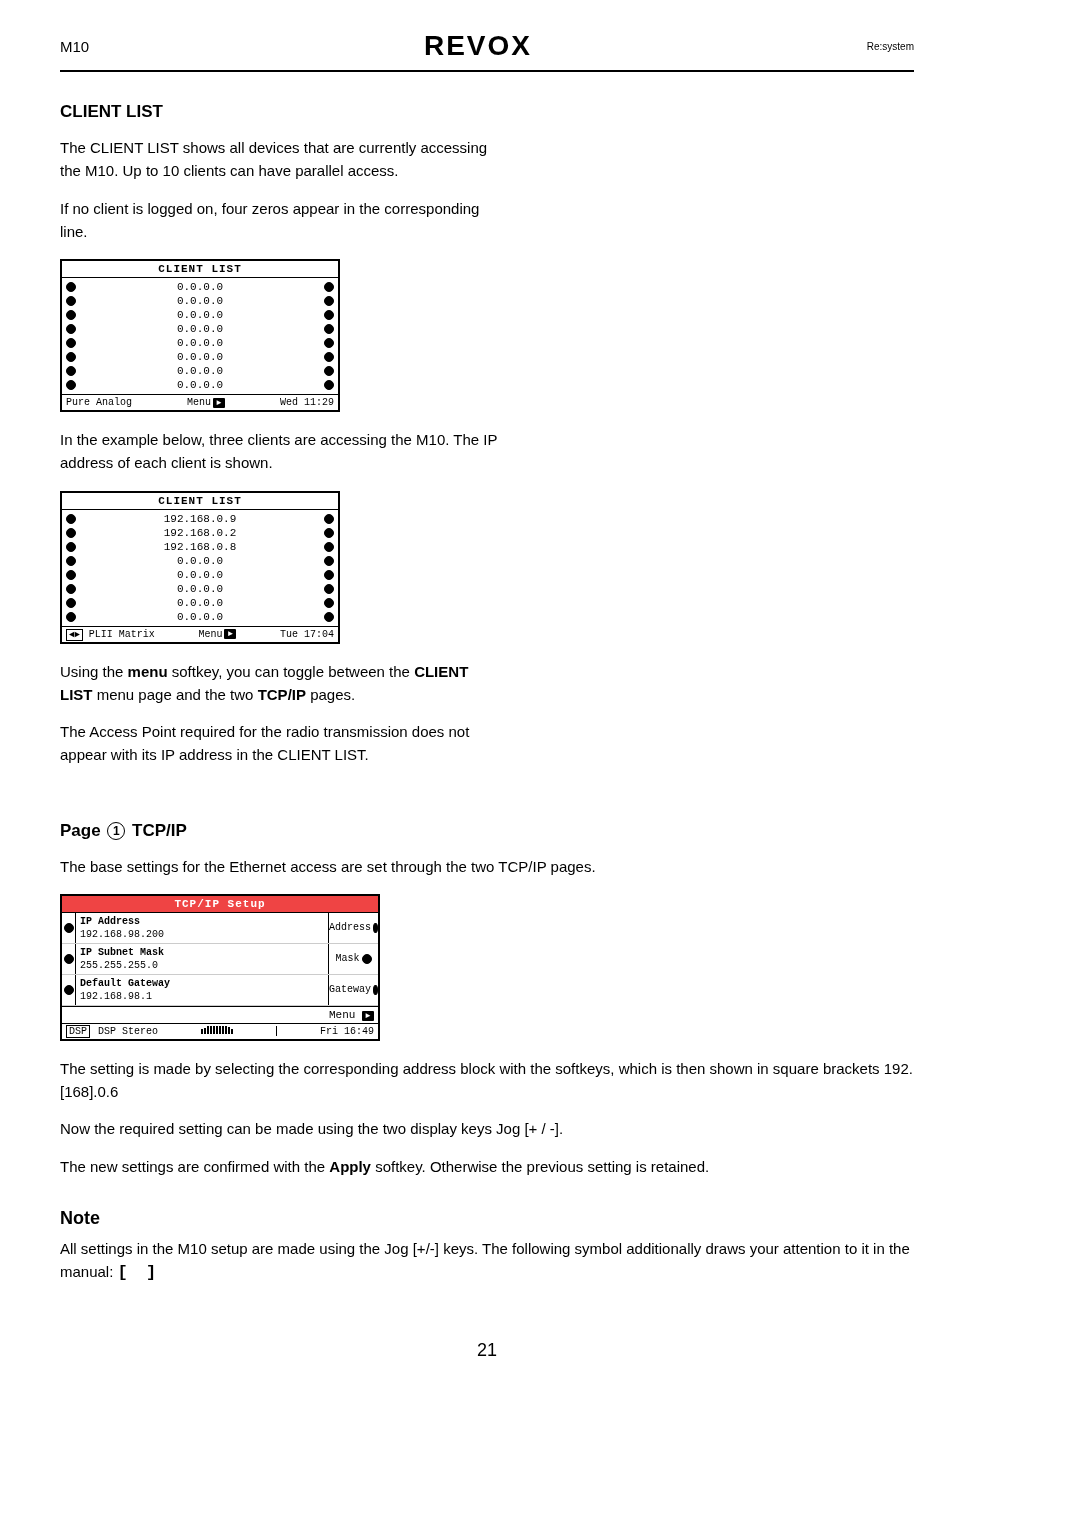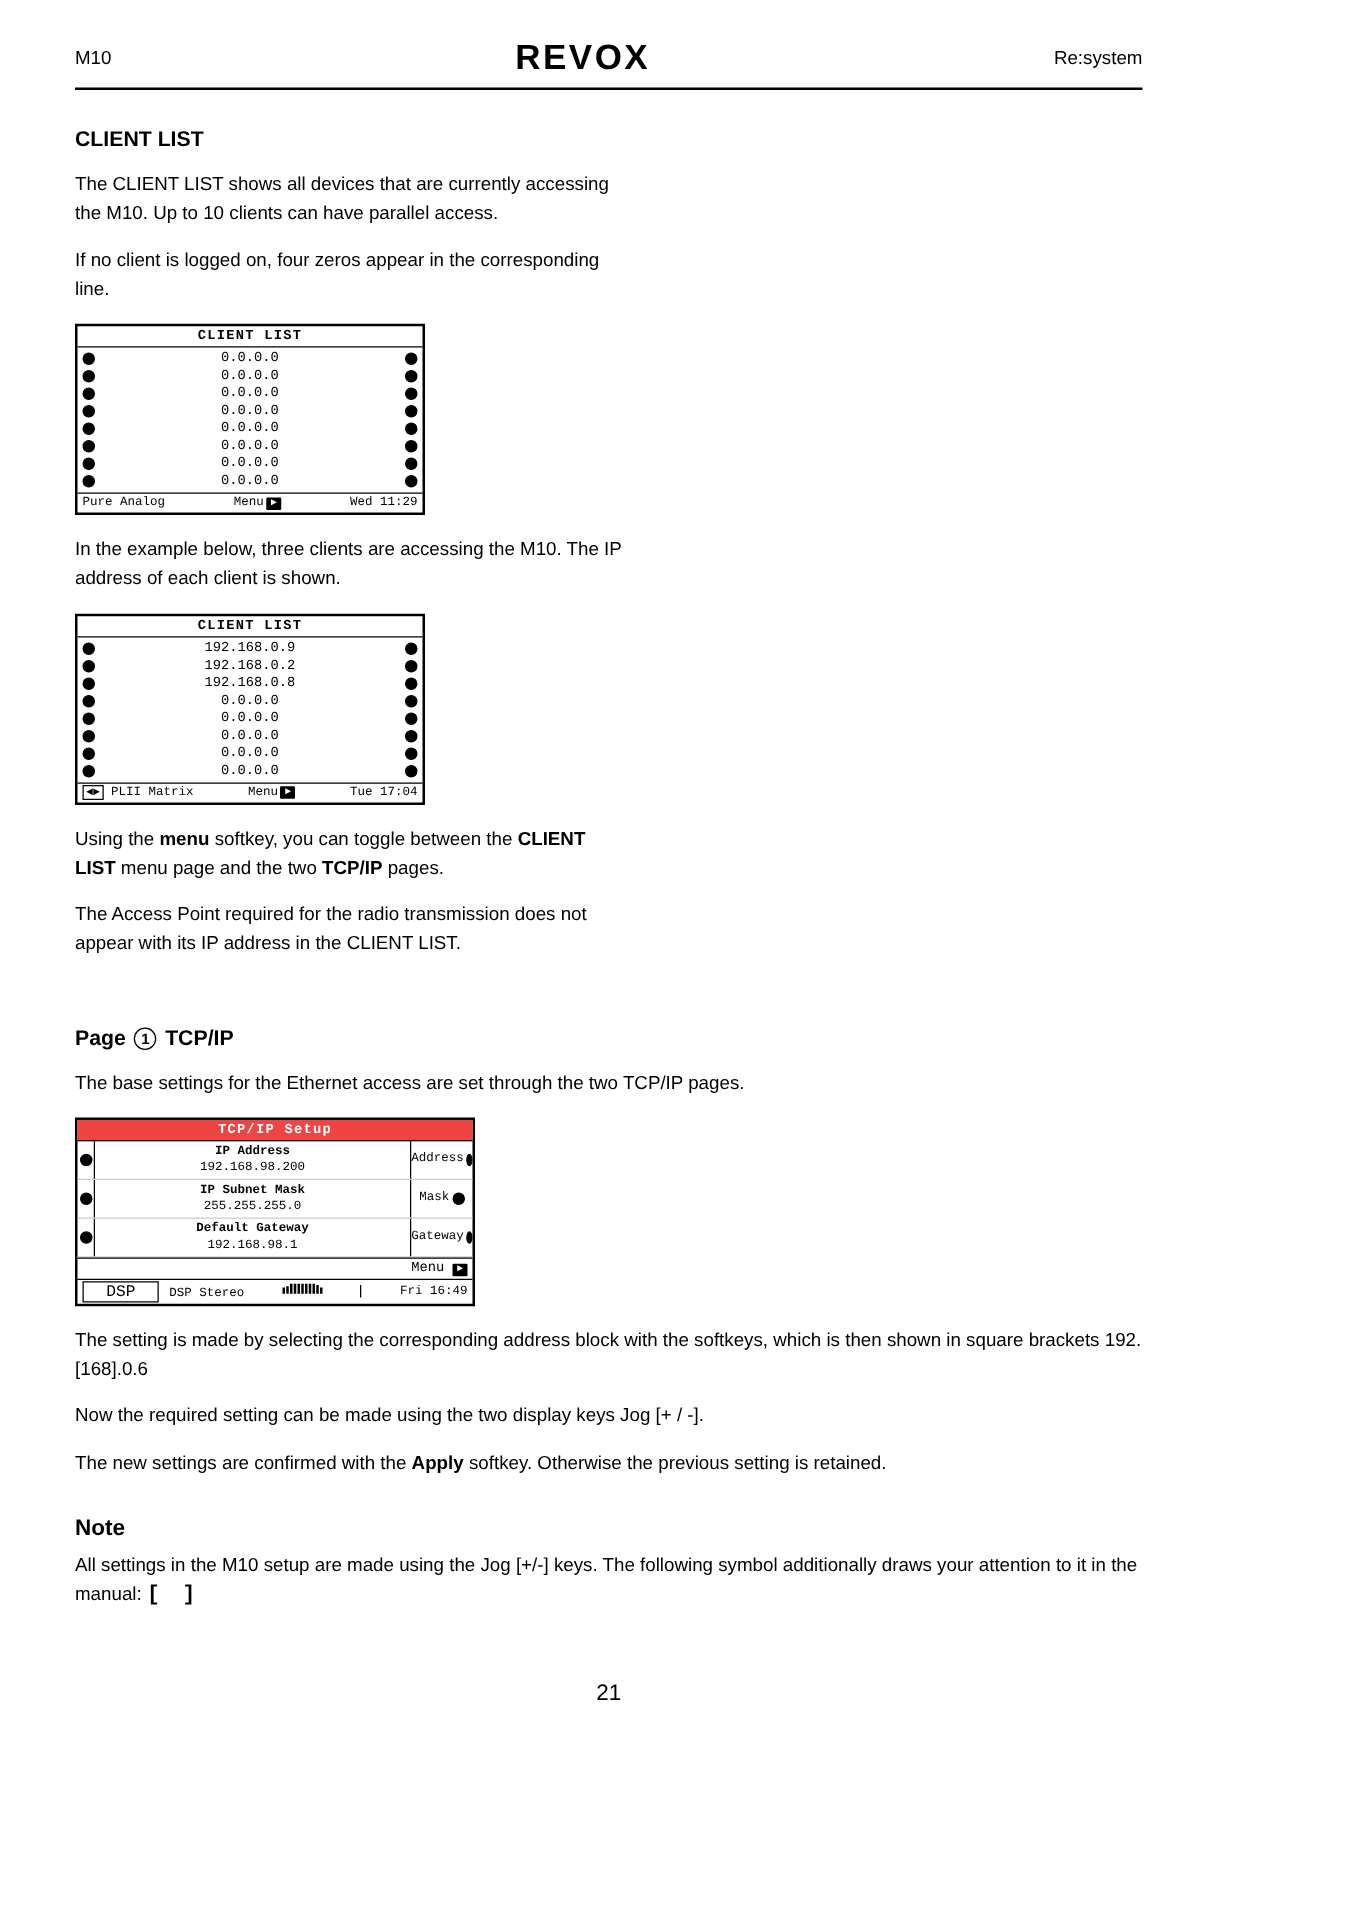--- a/index.html
+++ b/index.html
@@ -33,21 +33,21 @@
       font-size: 15px;
       font-weight: normal;
     }
     .header-center {
       font-size: 28px;
       font-weight: bold;
       letter-spacing: 2px;
       font-family: Arial Black, Arial, sans-serif;
     }
     .header-right {
-      font-size: 15px;
+      font-size: 10px;
     }
 
     
     .content {
       display: flex;
       gap: 40px;
       flex-direction: column;
     }
     .left-col {
       width: 440px;
@@ -147,22 +147,22 @@
       height: 10px;
       background: #000;
       color: #fff;
       font-size: 8px;
       text-align: center;
       line-height: 10px;
       border-radius: 1px;
     }
     .dsp-badge {
       border: 1px solid #000;
-      padding: 0 18px;
-      font-size: 13px;
+      padding: 0 2px;
+      font-size: 10px;
     }
 
     
     .tcpip-screen {
       border: 2px solid #000;
       width: 320px;
       margin: 16px 0;
       font-size: 11px;
       font-family: 'Courier New', monospace;
       background: #fff;
@@ -199,21 +199,20 @@
       height: 10px;
       border: 1.5px solid #000;
       border-radius: 50%;
       background: #000;
     }
     .tcpip-center {
       flex: 1;
       padding: 2px 4px;
       font-size: 10px;
       line-height: 1.3;
-      text-align: center;
     }
     .tcpip-center .field-name {
       font-weight: bold;
       font-size: 10px;
     }
     .tcpip-center .field-value {
       font-size: 10px;
     }
     .tcpip-right-btn {
       width: 50px;

